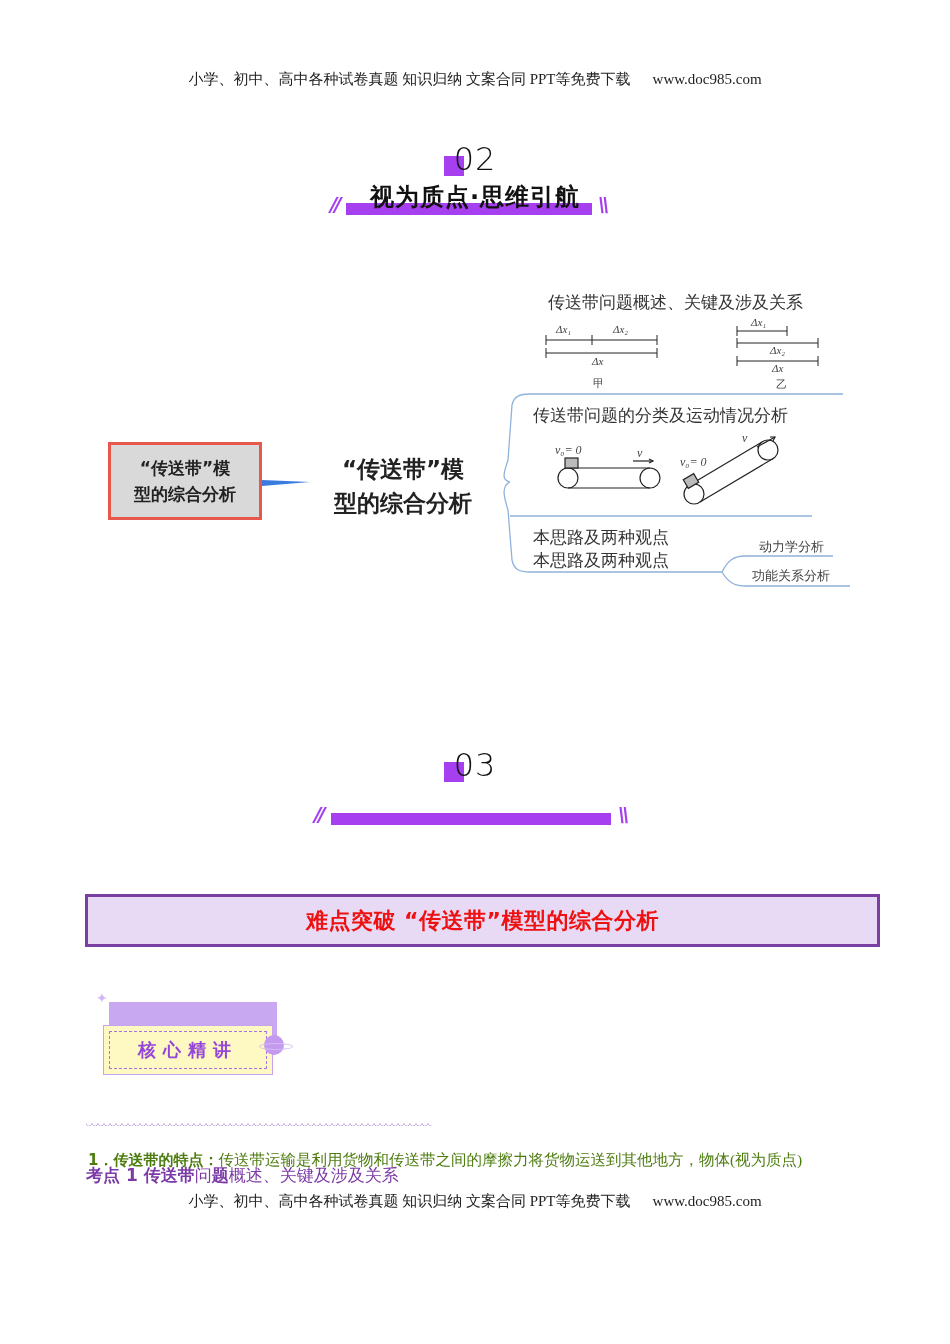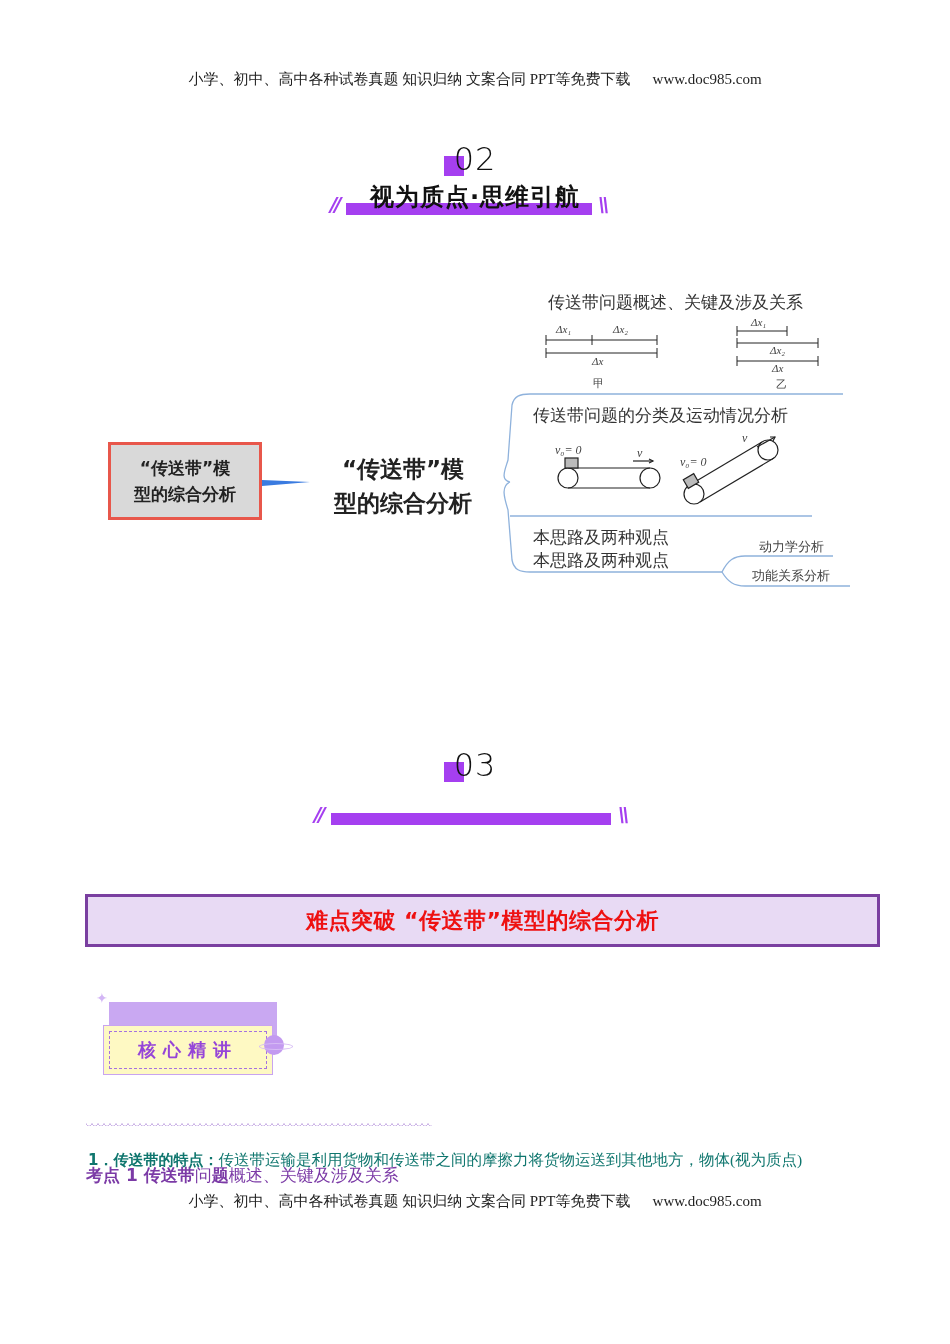--- a/index.html
+++ b/index.html
@@ -38,21 +38,21 @@
   .badge-star { position: absolute; left: 96px; top: 990px; color: #d3b6f5; font-size: 14px; }
   .badge-planet { position: absolute; left: 264px; top: 1035px; width: 20px; height: 20px; border-radius: 50%; background: #c39af0; }
   .badge-ring { position: absolute; left: 259px; top: 1043px; width: 32px; height: 5px; border-radius: 50%; border: 1px solid #d6bbf4; }
   
   .kd { position: absolute; left: 86px; top: 1164px; font-family: "Liberation Serif", "DejaVu Serif", serif; font-size: 18px; color: #7b3aa6; }
   .kd b { font-family: "DejaVu Sans", sans-serif; font-size: 17px; }
   .kd .rest { font-family: "DejaVu Sans", sans-serif; font-size: 17px; font-weight: normal; }
   .kd-wave { position: absolute; left: 86px; top: 1123px; width: 346px; height: 5px;
              background-image: radial-gradient(circle at 3px 0px, transparent 2.5px, #cbb3e6 2.6px, #cbb3e6 3.2px, transparent 3.3px);
              background-size: 6px 5px; }
-  .p1 { position: absolute; left: 88px; top: 1150px; font-family: "Liberation Serif", "DejaVu Serif", serif; font-size: 15.5px; color: #0f766e; white-space: nowrap; }
+  .p1 { position: absolute; left: 88px; top: 1150px; font-family: "Liberation Serif", "DejaVu Serif", serif; font-size: 15.5px; color: #4d7c0f; white-space: nowrap; }
   .p1 b { font-family: "DejaVu Sans", sans-serif; font-size: 15px; }
 </style>
 </head>
 <body>
 
 <div class="hdr" style="top:70px;">
   <span>小学、初中、高中各种试卷真题  知识归纳  文案合同  PPT等免费下载</span><span class="url">www.doc985.com</span>
 </div>
 
 <div class="sec" style="top:140px;">

